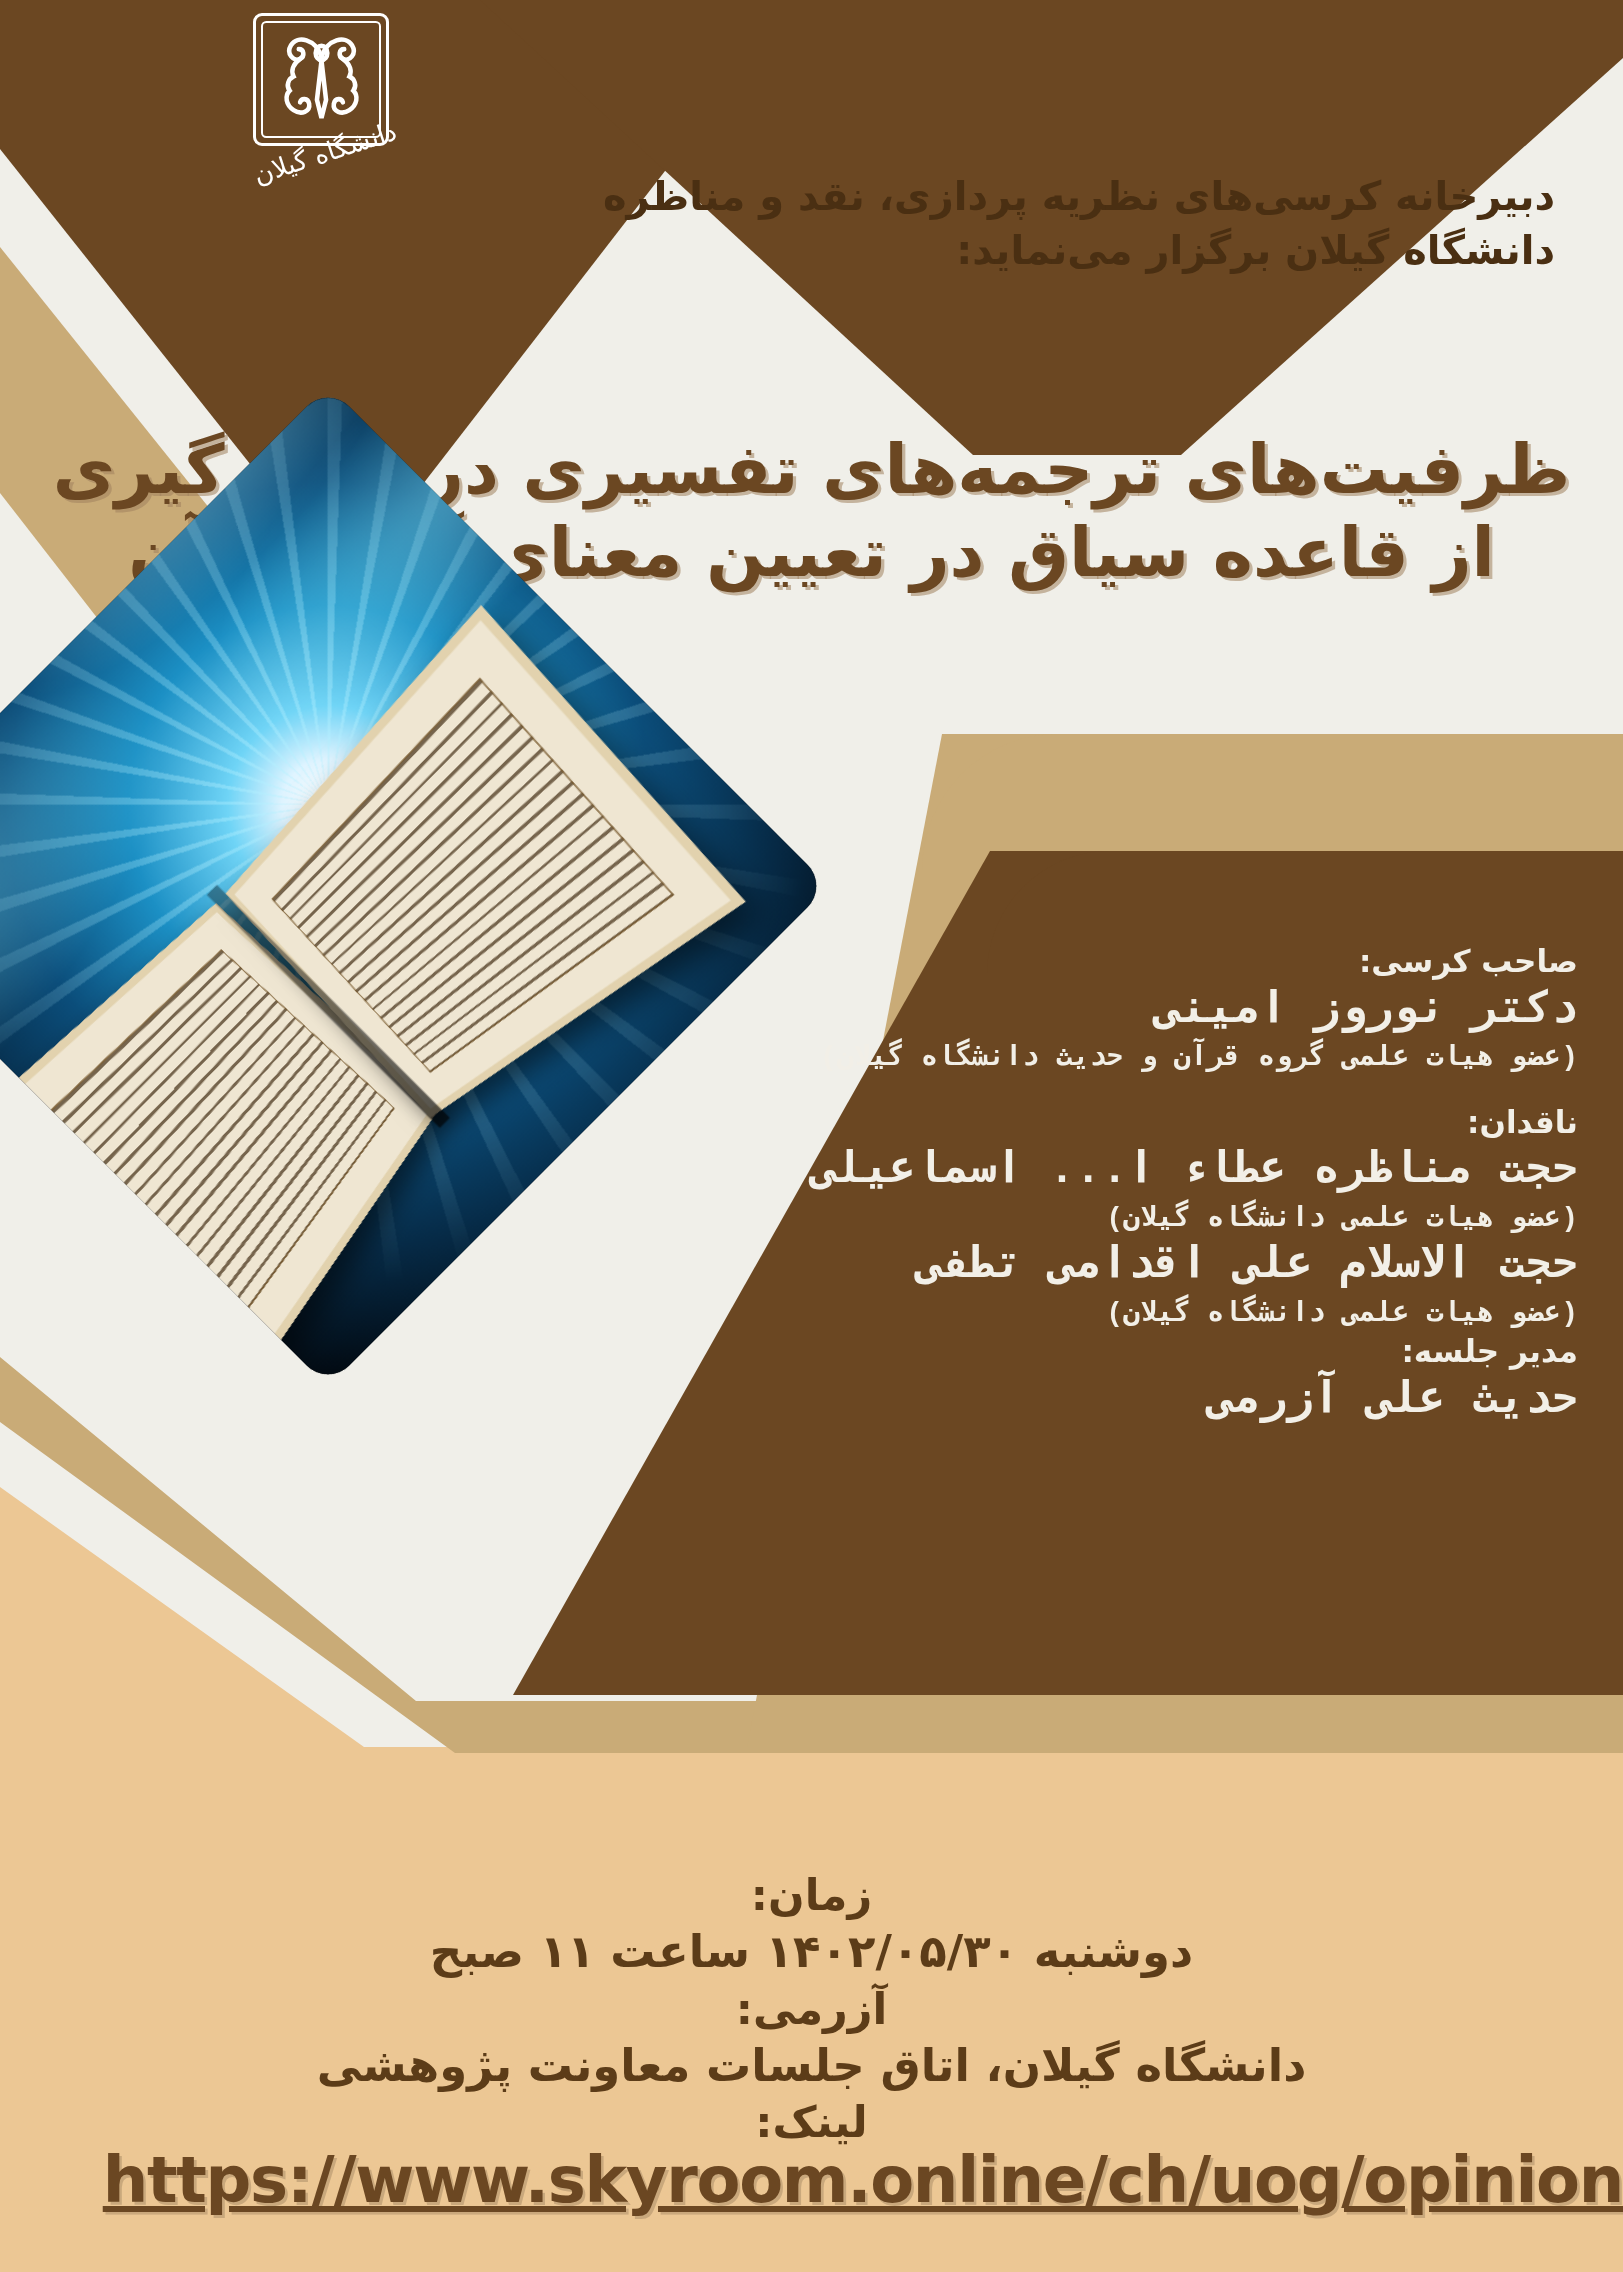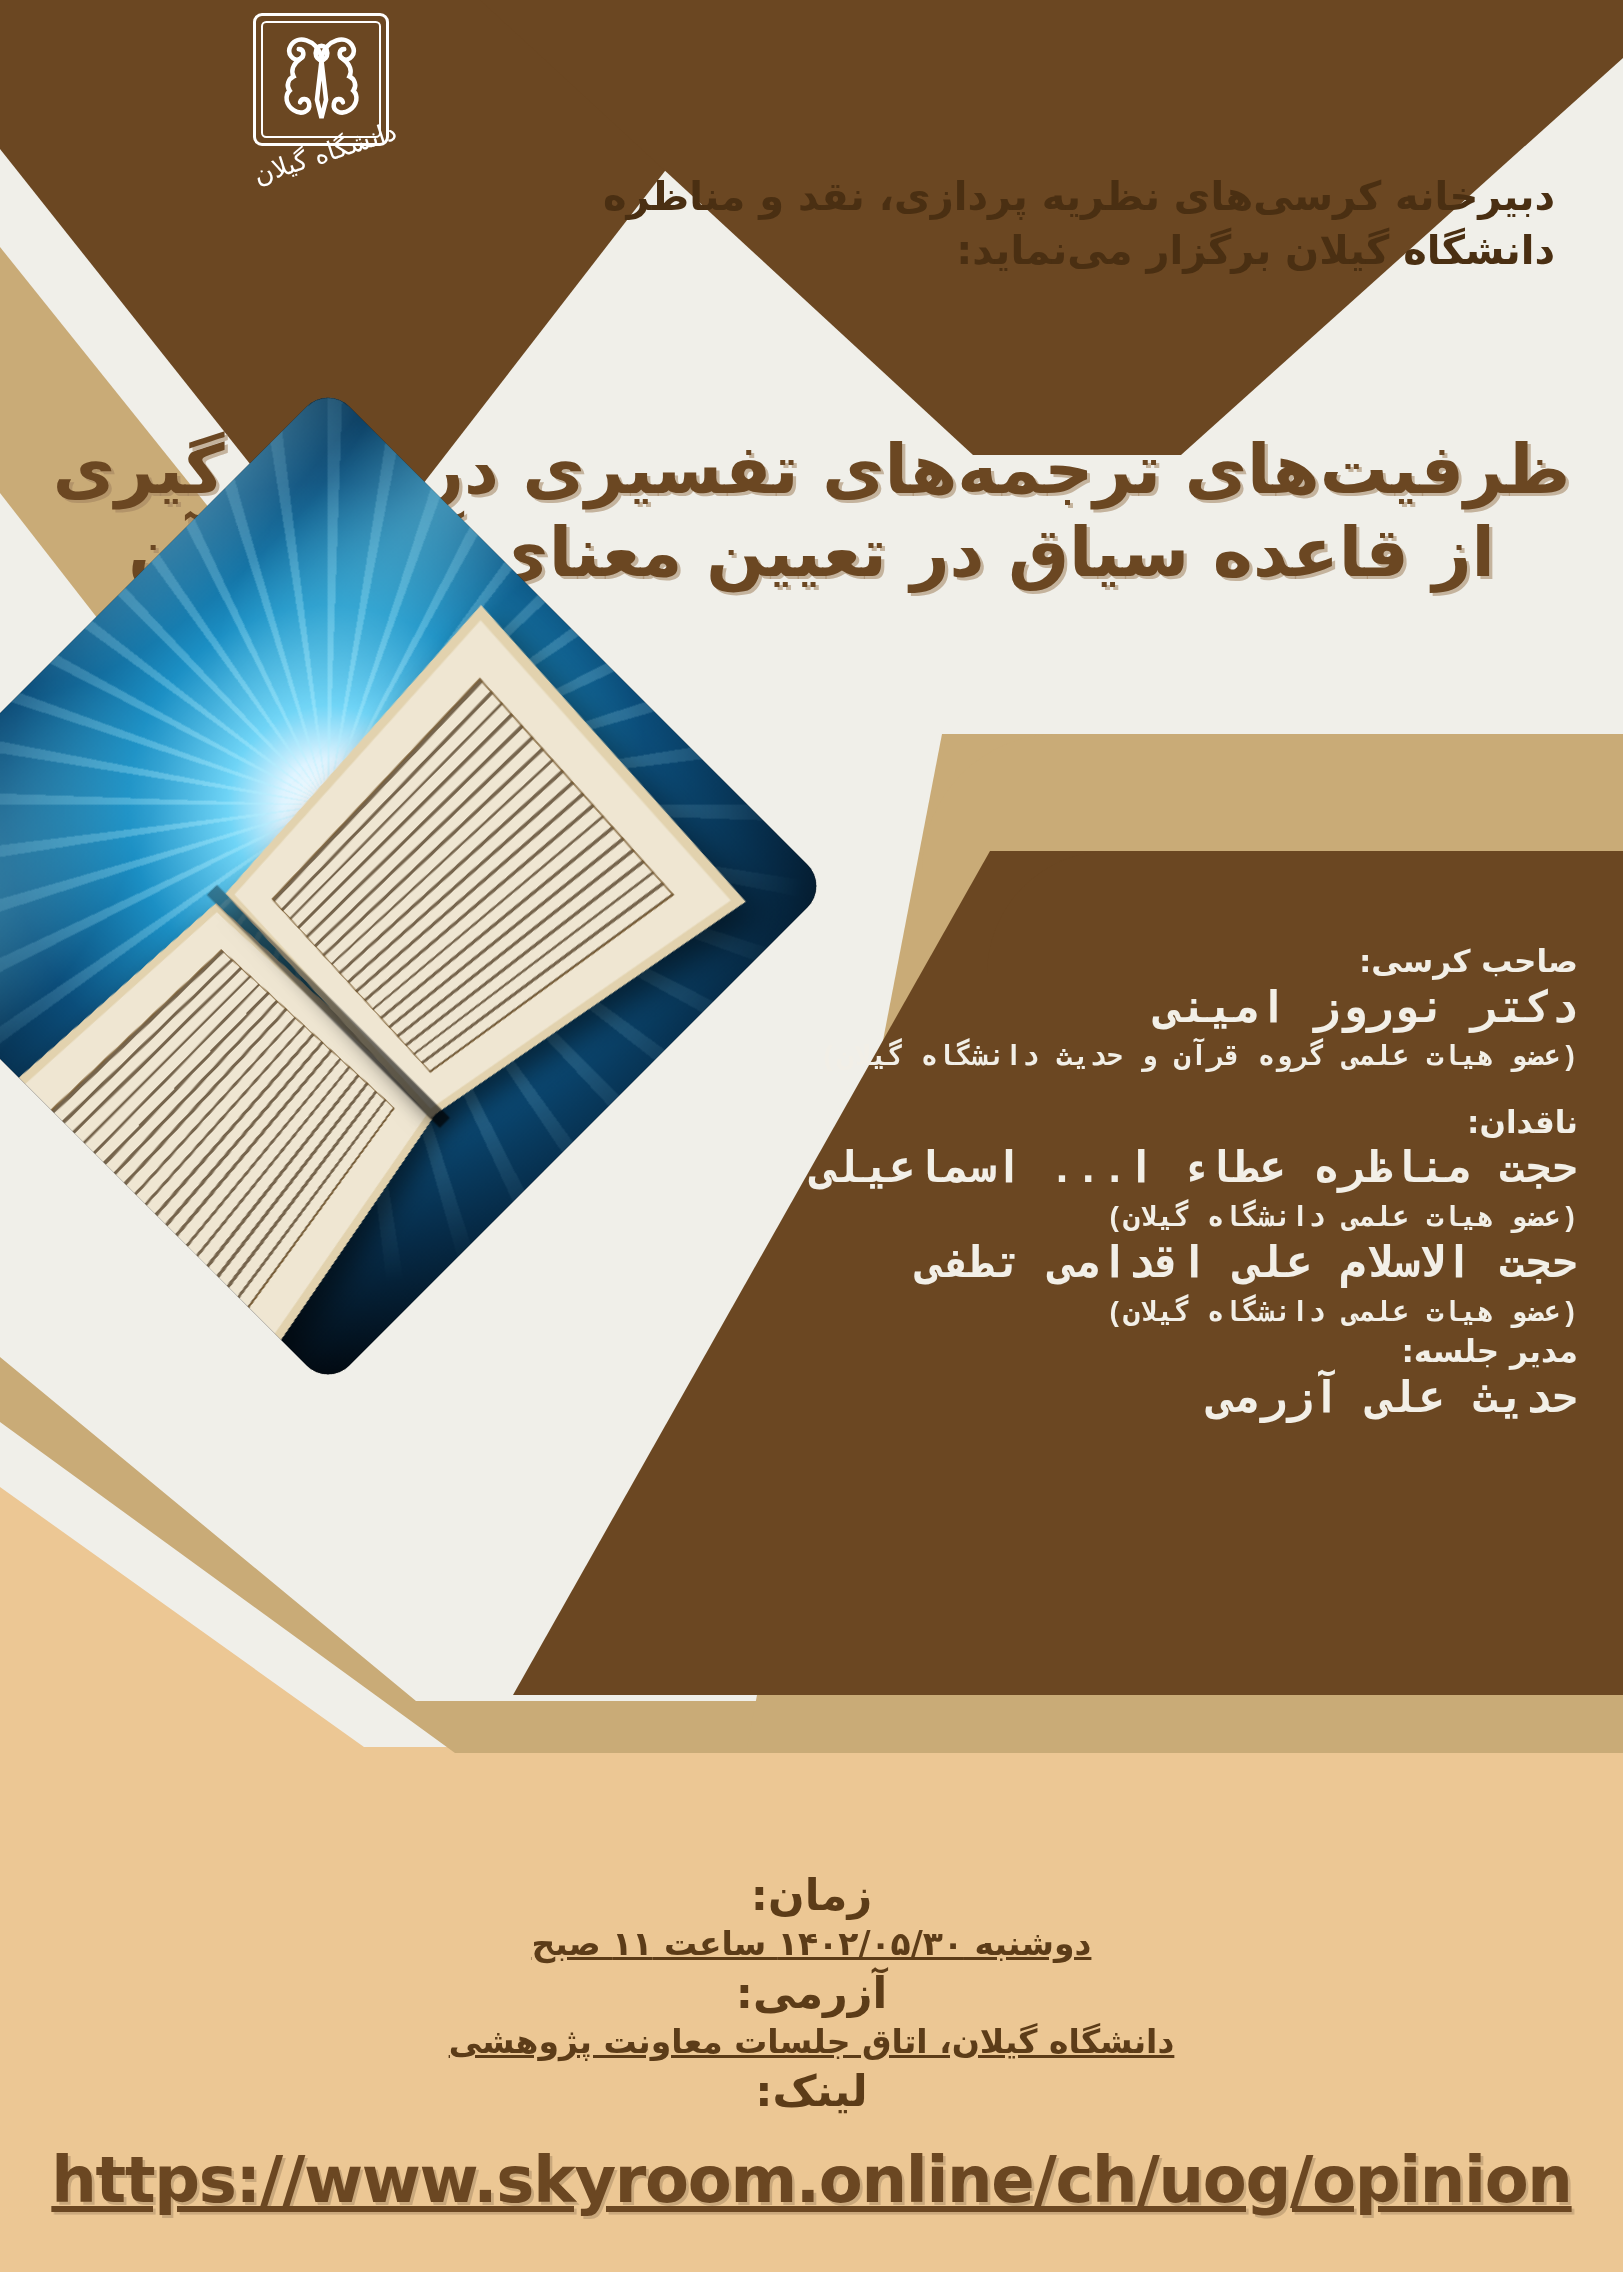--- a/index.html
+++ b/index.html
@@ -196,25 +196,25 @@
     font-family:Liberation Mono, monospace;}
   .gap-m{height:26px;}
 
   
   .schedule{
     position:absolute;left:0;right:0;top:1868px;
     direction:rtl;text-align:center;color:#5c3c18;
   }
   .sc-label{font-size:43px;font-weight:700;line-height:1.28;
     font-family:"DejaVu Sans", sans-serif;}
-  .sc-value{font-size:33px;font-weight:700;line-height:1.3;
-    font-family:"DejaVu Sans", sans-serif;text-decoration:underline;}
+  .sc-value{font-size:45px;font-weight:700;line-height:1.3;
+    font-family:"DejaVu Sans", sans-serif;}
   .link-url{
     position:absolute;left:0;right:0;top:2143px;
-    text-align:center;direction:ltr;
+    text-align:right;direction:ltr;
     font-size:64px;font-weight:700;
     color:#6b4722;
     font-family:"DejaVu Sans", sans-serif;
     text-shadow:2.6px 2.6px 0 rgba(160,130,95,0.45);
     letter-spacing:-1.3px;
   }
 </style>
 </head>
 <body>
 

